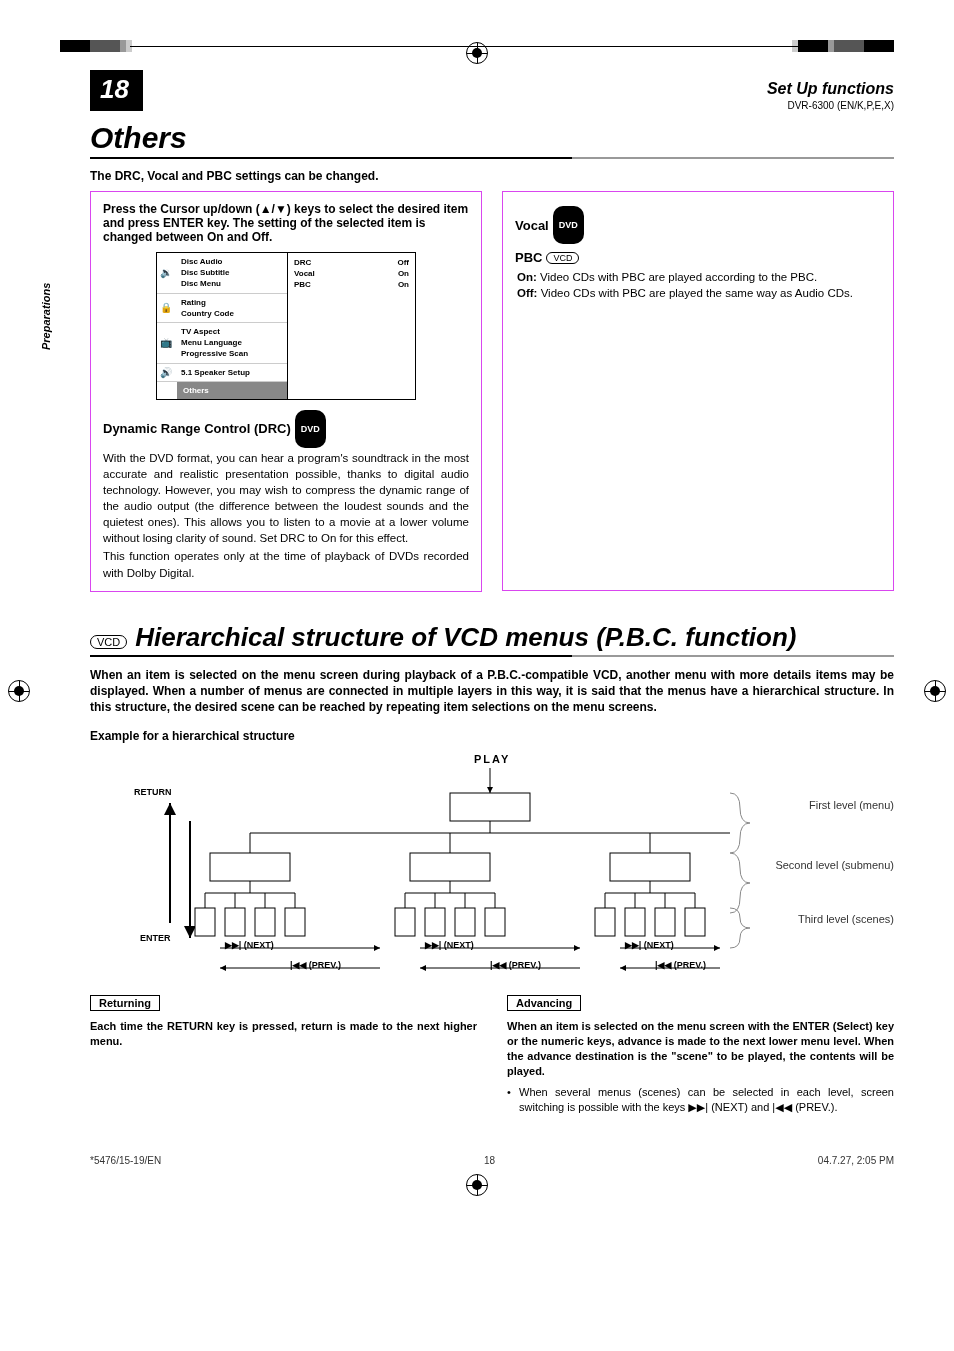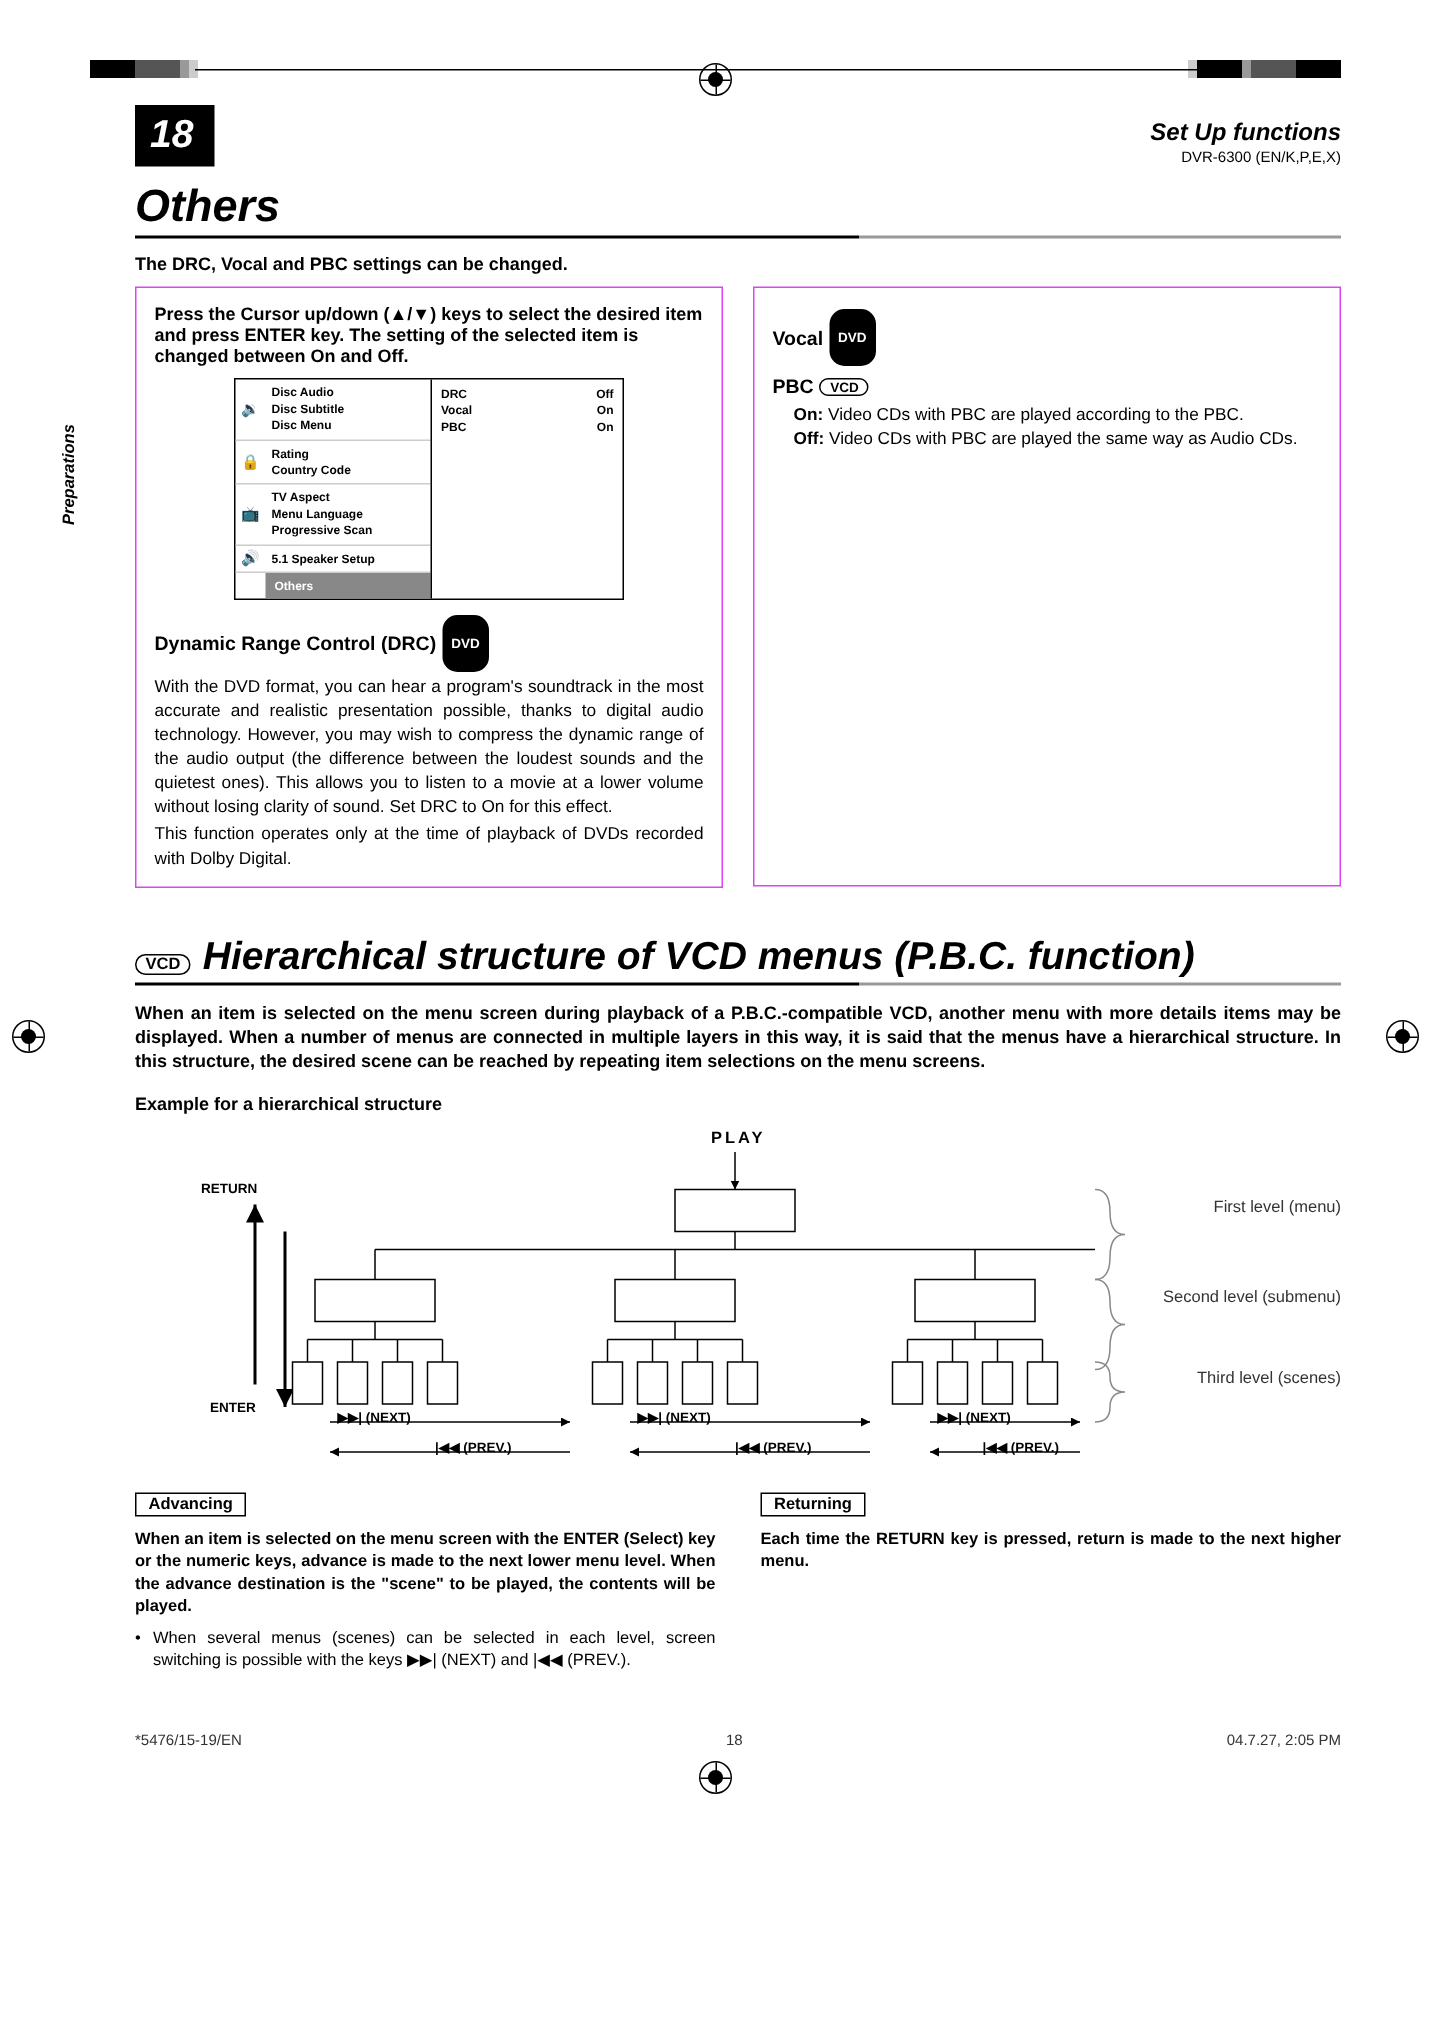--- a/index.html
+++ b/index.html
@@ -26,23 +26,23 @@
   .osd-left { width: 130px; }
   .osd-left-row { display: flex; align-items: center; border-bottom: 1px solid #ccc; }
   .osd-left-row:last-child { border-bottom: none; }
   .osd-icon { width: 20px; text-align: center; font-size: 10px; padding: 2px 0; }
   .osd-labels { flex: 1; padding: 3px 4px; line-height: 1.4; }
   .osd-right { flex: 1; border-left: 1px solid #000; padding: 4px 6px; }
   .osd-kv { display: flex; justify-content: space-between; padding: 1px 0; }
   .osd-highlight { background: #888; color: #fff; padding: 3px 6px; }
   .subhead { font-weight: bold; font-size: 13px; margin-top: 4px; display: flex; align-items: center; gap: 4px; }
   .pill { background: #000; color: #fff; border-radius: 10px; font-size: 9px; font-weight: bold; padding: 14px 6px; display: inline-block; }
-  .pill-outline { border: 1px solid #000; border-radius: 10px; font-size: 9px; font-weight: bold; padding: 0 6px; display: inline-block; background: #fff; color: #000; }
+  .pill-outline { border: 1px solid #000; border-radius: 10px; font-size: 9px; font-weight: normal; padding: 0 6px; display: inline-block; background: #fff; color: #000; }
   .body-text { font-size: 11.5px; line-height: 1.4; margin-top: 2px; text-align: justify; }
-  .def-list { margin-top: 4px; margin-left: 14px; font-size: 11.5px; line-height: 1.4; }
+  .def-list { margin-top: 4px; margin-left: 2px; font-size: 11.5px; line-height: 1.4; }
   .def-term { font-weight: bold; }
   .side-tab { position: absolute; left: 40px; top: 350px; transform: rotate(-90deg); transform-origin: left top; font-size: 11px; font-weight: bold; font-style: italic; }
   .h2-row { display: flex; align-items: baseline; gap: 8px; margin-top: 30px; }
   .section2-title { font-size: 26px; font-weight: bold; font-style: italic; }
   .section2-intro { font-size: 12px; font-weight: bold; margin-top: 10px; text-align: justify; line-height: 1.35; }
   .example-label { font-size: 12px; font-weight: bold; margin-top: 14px; }
   .diagram-wrap { margin-top: 10px; position: relative; height: 230px; }
   .lvl-label { position: absolute; font-size: 11px; color: #333; }
   .diagram-svg { width: 100%; height: 100%; }
   .play-label { position: absolute; top: 0; left: 384px; font-size: 11px; font-weight: bold; letter-spacing: 2px; }
@@ -274,27 +274,27 @@
     <div class="nav-label" style="position:absolute; top:187px; left:135px;">▶▶| (NEXT)</div>
     <div class="nav-label" style="position:absolute; top:187px; left:335px;">▶▶| (NEXT)</div>
     <div class="nav-label" style="position:absolute; top:187px; left:535px;">▶▶| (NEXT)</div>
     <div class="nav-label" style="position:absolute; top:207px; left:200px;">|◀◀ (PREV.)</div>
     <div class="nav-label" style="position:absolute; top:207px; left:400px;">|◀◀ (PREV.)</div>
     <div class="nav-label" style="position:absolute; top:207px; left:565px;">|◀◀ (PREV.)</div>
   </div>
 
   <div class="two-col-bottom">
     <div class="col">
+      <div class="boxed-label">Returning</div>
+      <div class="bottom-text">Each time the RETURN key is pressed, return is made to the next higher menu.</div>
+    </div>
+    <div class="col">
       <div class="boxed-label">Advancing</div>
       <div class="bottom-text">When an item is selected on the menu screen with the ENTER (Select) key or the numeric keys, advance is made to the next lower menu level. When the advance destination is the "scene" to be played, the contents will be played.</div>
       <div class="bullet-text">When several menus (scenes) can be selected in each level, screen switching is possible with the keys ▶▶| (NEXT) and |◀◀ (PREV.).</div>
-    </div>
-    <div class="col">
-      <div class="boxed-label">Returning</div>
-      <div class="bottom-text">Each time the RETURN key is pressed, return is made to the next higher menu.</div>
     </div>
   </div>
 
   <div class="footer-row">
     <span>*5476/15-19/EN</span>
     <span>18</span>
     <span>04.7.27, 2:05 PM</span>
   </div>
 
   <div class="reg-mark" style="bottom:10px; left:50%; margin-left:-11px;">

